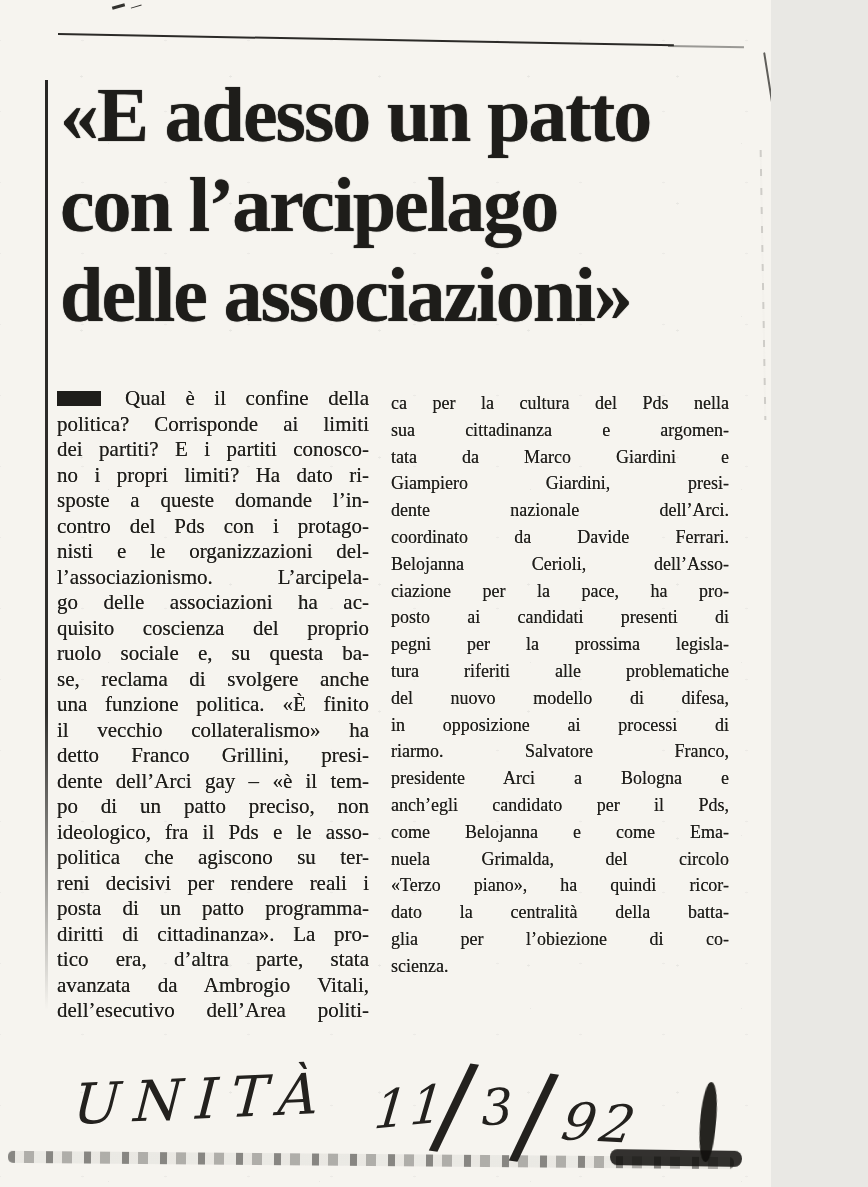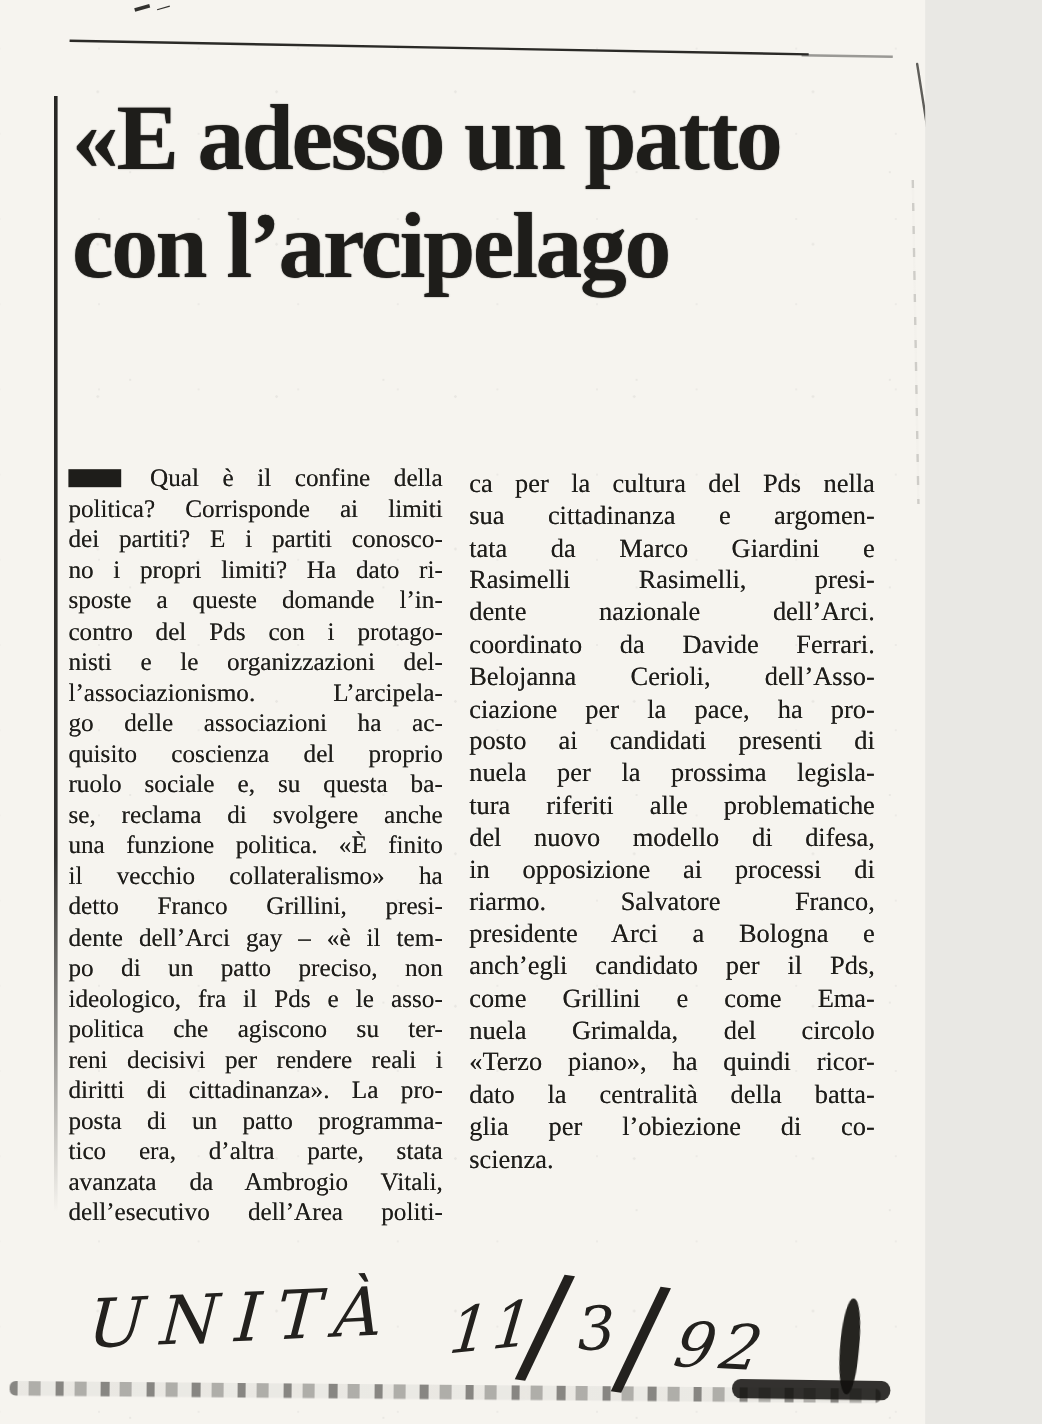--- a/index.html
+++ b/index.html
@@ -36,21 +36,21 @@
   .right-dots.d3{left:762px;top:150px;width:2px;height:270px;opacity:.25;transform:rotate(-1deg);}
   .right-curl{position:absolute;left:768px;top:52px;width:2px;height:62px;background:#3a3834;opacity:.8;
     transform:rotate(-9deg);border-radius:2px;}
   
   .headline{position:absolute;left:60px;top:70px;width:740px;margin:0;font-weight:bold;}
   .hline{font-size:78px;line-height:90px;letter-spacing:-2px;white-space:nowrap;
     text-shadow:0 0 1px rgba(22,21,19,.85);}
   
   .col{position:absolute;text-shadow:0 0 .5px rgba(30,29,26,.75);font-family:Liberation Serif, serif;}
   .col-left{left:57px;top:386px;width:312px;font-size:21px;line-height:25.5px;}
-  .col-right{left:391px;top:390px;width:338px;font-size:22px;line-height:26.8px;}
+  .col-right{left:391px;top:390px;width:338px;font-size:18px;line-height:26.8px;}
   .jline{text-align:justify;text-align-last:justify;}
   .jline.endline{text-align-last:left;}
   .lead-square{display:inline-block;width:44px;height:15px;background:var(--ink,#1e1d1a);
     margin-right:24px;transform:translateY(1px);}
   
   .note{position:absolute;left:0;top:1055px;width:868px;height:132px;
     font-style:italic;color:#23211e;font-family:"DejaVu Serif",serif;}
   .note span{position:absolute;line-height:1;transform-origin:left bottom;}
   .pub{left:72px;top:22px;font-size:56px;letter-spacing:13px;transform:rotate(-2.5deg) skewX(-6deg);}
   .day{left:372px;top:30px;font-size:52px;letter-spacing:3px;transform:rotate(-6deg) skewX(-12deg);}
@@ -73,20 +73,21 @@
   <div class="noise"></div>
 
   <div class="scan-top-edge"></div>
   <div class="scan-top-edge-tail"></div>
   <div class="top-specks"></div>
   <div class="left-rule"></div>
 
   <h1 class="headline">
       <div class="hline">«E adesso un patto</div>
       <div class="hline">con l’arcipelago</div>
+      <div class="hline endline">delle associazioni»</div>
     </h1>
 
   <div class="col col-left">
       <div class="jline"><span class="lead-square"></span>Qual è il confine della</div>
       <div class="jline">politica? Corrisponde ai limiti</div>
       <div class="jline">dei partiti? E i partiti conosco-</div>
       <div class="jline">no i propri limiti? Ha dato ri-</div>
       <div class="jline">sposte a queste domande l’in-</div>
       <div class="jline">contro del Pds con i protago-</div>
       <div class="jline">nisti e le organizzazioni del-</div>
@@ -96,44 +97,44 @@
       <div class="jline">ruolo sociale e, su questa ba-</div>
       <div class="jline">se, reclama di svolgere anche</div>
       <div class="jline">una funzione politica. «È finito</div>
       <div class="jline">il vecchio collateralismo» ha</div>
       <div class="jline">detto Franco Grillini, presi-</div>
       <div class="jline">dente dell’Arci gay – «è il tem-</div>
       <div class="jline">po di un patto preciso, non</div>
       <div class="jline">ideologico, fra il Pds e le asso-</div>
       <div class="jline">politica che agiscono su ter-</div>
       <div class="jline">reni decisivi per rendere reali i</div>
+      <div class="jline">posta di un patto programma-</div>
       <div class="jline">diritti di cittadinanza». La pro-</div>
-      <div class="jline">posta di un patto programma-</div>
       <div class="jline">tico era, d’altra parte, stata</div>
       <div class="jline">avanzata da Ambrogio Vitali,</div>
       <div class="jline">dell’esecutivo dell’Area politi-</div>
     </div>
   <div class="col col-right">
       <div class="jline">ca per la cultura del Pds nella</div>
       <div class="jline">sua cittadinanza e argomen-</div>
       <div class="jline">tata da Marco Giardini e</div>
-      <div class="jline">Rasimelli Rasimelli, presi-</div>
+      <div class="jline">Giampiero Giardini, presi-</div>
       <div class="jline">dente nazionale dell’Arci.</div>
       <div class="jline">coordinato da Davide Ferrari.</div>
       <div class="jline">Belojanna Cerioli, dell’Asso-</div>
       <div class="jline">ciazione per la pace, ha pro-</div>
       <div class="jline">posto ai candidati presenti di</div>
-      <div class="jline">nuela per la prossima legisla-</div>
+      <div class="jline">pegni per la prossima legisla-</div>
       <div class="jline">tura riferiti alle problematiche</div>
       <div class="jline">del nuovo modello di difesa,</div>
       <div class="jline">in opposizione ai processi di</div>
       <div class="jline">riarmo. Salvatore Franco,</div>
       <div class="jline">presidente Arci a Bologna e</div>
       <div class="jline">anch’egli candidato per il Pds,</div>
-      <div class="jline">come Grillini e come Ema-</div>
+      <div class="jline">come Belojanna e come Ema-</div>
       <div class="jline">nuela Grimalda, del circolo</div>
       <div class="jline">«Terzo piano», ha quindi ricor-</div>
       <div class="jline">dato la centralità della batta-</div>
       <div class="jline">glia per l’obiezione di co-</div>
       <div class="jline endline">scienza.</div>
     </div>
 
   <div class="right-bar"></div>
   <div class="right-dots d1"></div>
   <div class="right-dots d2"></div>

